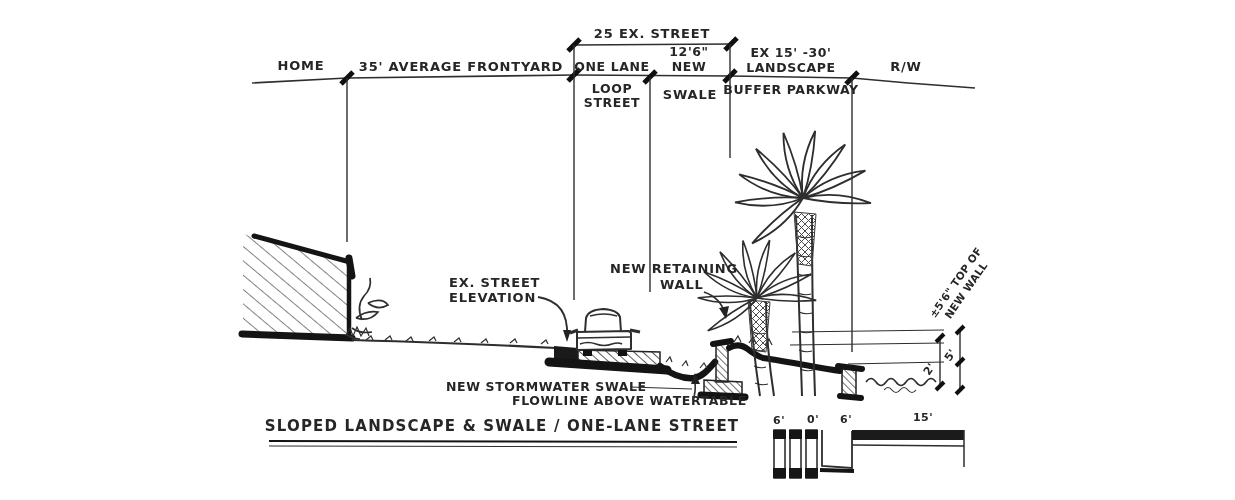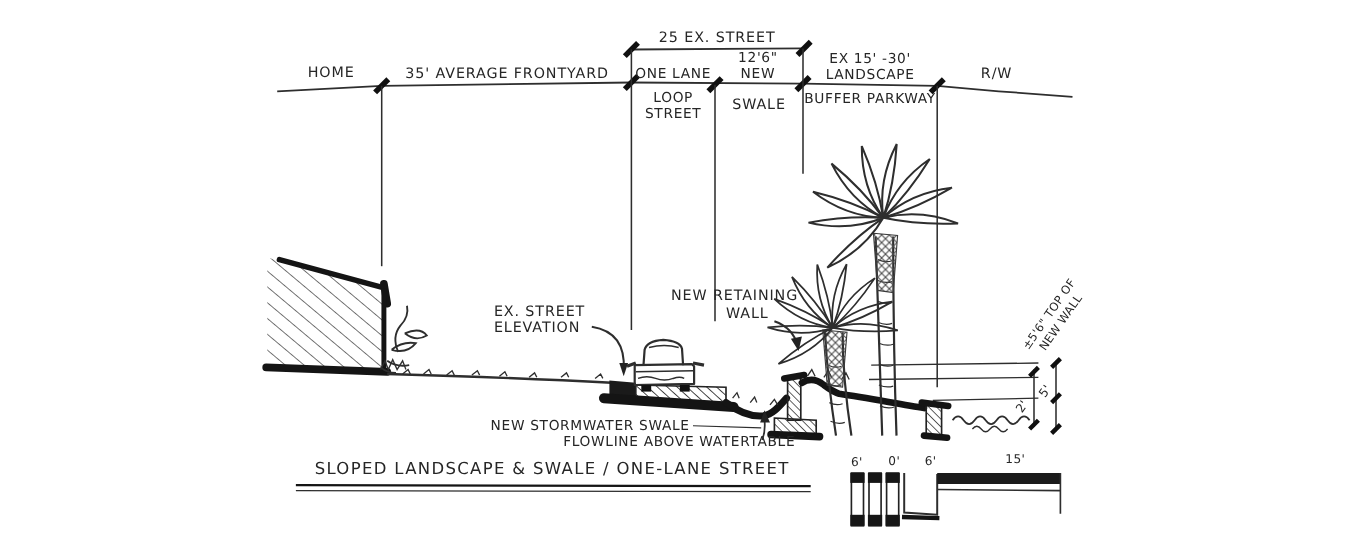--- a/index.html
+++ b/index.html
@@ -1,16 +1,16 @@
 <!DOCTYPE html>
 <html><head>
 <meta charset="utf-8">
 <style>
   html,body{margin:0;padding:0;background:#ffffff;}
-  .page{width:1235px;height:500px;position:relative;background:#ffffff;overflow:hidden;}
+  .page{width:1235px;height:500px;position:relative;background:#ffffff;overflow:hidden;font-weight:bold;}
   svg{display:block;}
   text{font-family:"DejaVu Sans","Liberation Sans",sans-serif;fill:#262626;}
   .lbl{font-size:13px;letter-spacing:.8px;}
   .lbl-s{font-size:12.5px;letter-spacing:.6px;}
   .lbl-xs{font-size:11px;letter-spacing:.4px;}
   .lbl-note{font-size:10.5px;letter-spacing:.3px;}
   .title-t{font-size:15px;letter-spacing:1.2px;}
   .ink{stroke:#2e2e2e;fill:none;}
   .ink-heavy{stroke:#141414;fill:none;}
   .tick{stroke:#101010;stroke-width:5;stroke-linecap:butt;}

